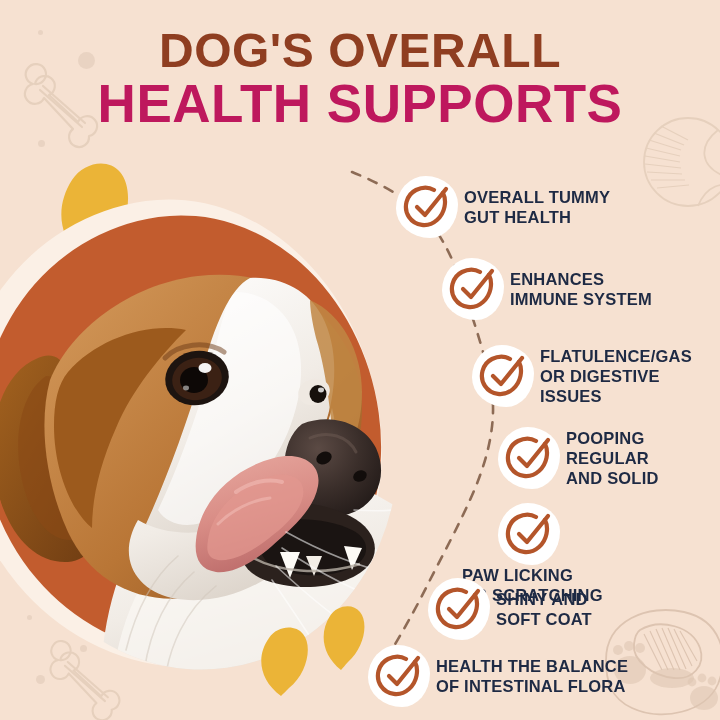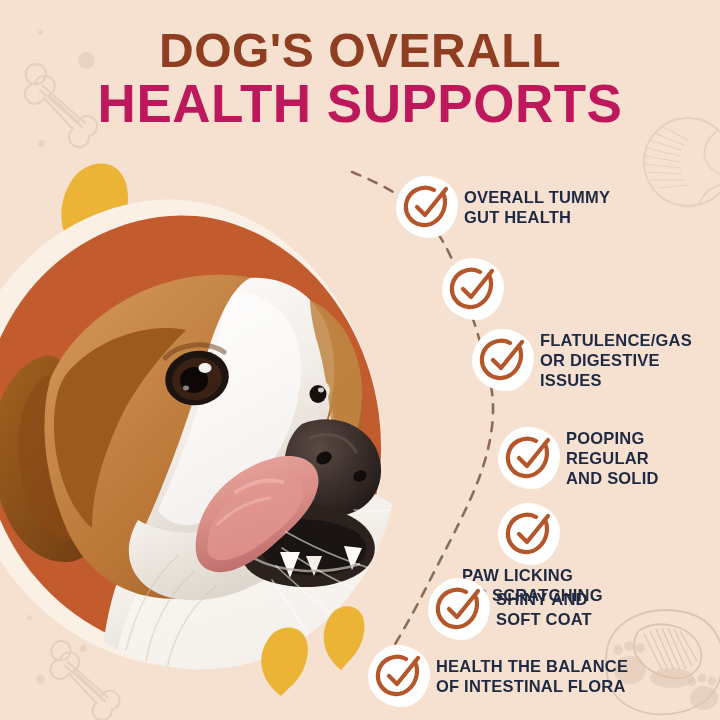--- a/index.html
+++ b/index.html
@@ -389,23 +389,25 @@
     </div>
 
     <div class="check-item" style="left:442px; top:258px;">
       <span class="icon-blob">
         <span class="blobbg"></span>
         <svg width="48" height="48" viewBox="0 0 48 48">
           <path d="M40 10 C44 18 42 30 34 37 C25 45 12 43 6 34 C0 25 3 12 13 7 C19 4 26 4 31 7" fill="none" stroke="#b4552a" stroke-width="4.2" stroke-linecap="round"></path>
           <path d="M14 24 L22 32 L43 6" fill="none" stroke="#b4552a" stroke-width="4.2" stroke-linecap="round" stroke-linejoin="round"></path>
         </svg>
       </span>
-    </div>
-
-    <div class="check-item" style="left:472px; top:329px;">
+      <span class="check-label">ENHANCES
+IMMUNE SYSTEM</span>
+    </div>
+
+    <div class="check-item" style="left:472px; top:345px;">
       <span class="icon-blob">
         <span class="blobbg"></span>
         <svg width="48" height="48" viewBox="0 0 48 48">
           <path d="M40 10 C44 18 42 30 34 37 C25 45 12 43 6 34 C0 25 3 12 13 7 C19 4 26 4 31 7" fill="none" stroke="#b4552a" stroke-width="4.2" stroke-linecap="round"></path>
           <path d="M14 24 L22 32 L43 6" fill="none" stroke="#b4552a" stroke-width="4.2" stroke-linecap="round" stroke-linejoin="round"></path>
         </svg>
       </span>
       <span class="check-label">FLATULENCE/GAS
 OR DIGESTIVE ISSUES</span>
     </div>

